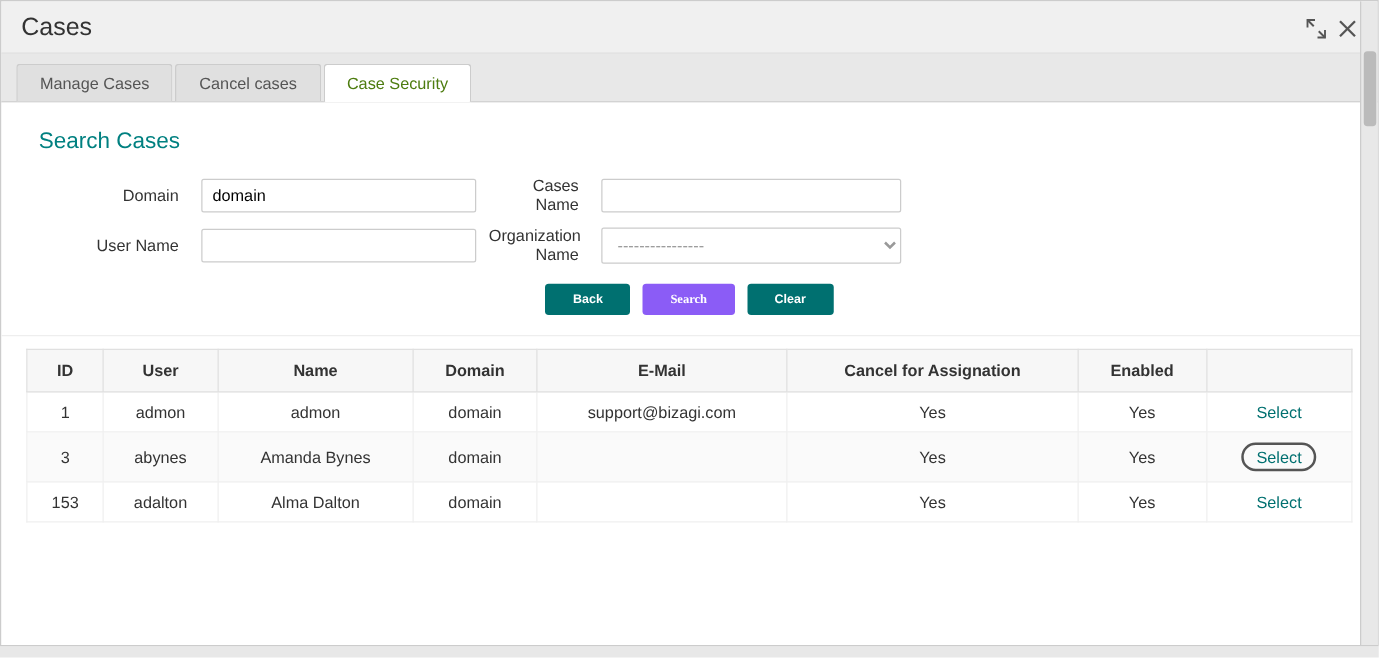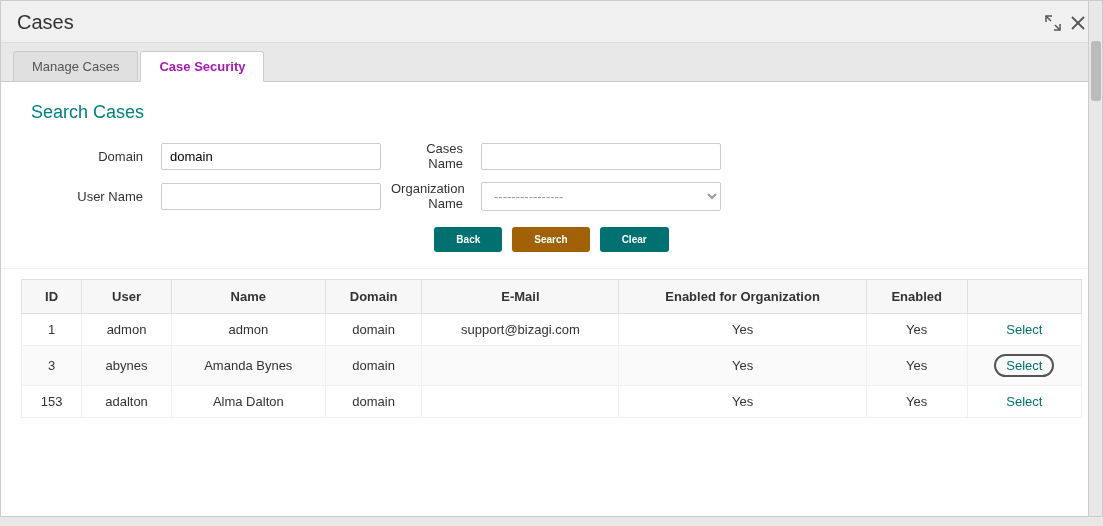--- a/index.html
+++ b/index.html
@@ -53,22 +53,22 @@
       background: #e0e0e0;
       border: 1px solid #ccc;
       border-bottom: none;
       cursor: pointer;
       color: #555;
       font-size: 13px;
       border-radius: 3px 3px 0 0;
     }
     .tab.active {
       background: #fff;
-      color: #a21caf;
-      font-weight: bold;
+      color: #4d7c0f;
+      font-weight: normal;
       border-bottom: 1px solid #fff;
       margin-bottom: -1px;
     }
     .content-area {
       flex: 1;
       background: #fff;
       padding: 0;
       display: flex;
       flex-direction: column;
       overflow: hidden;
@@ -127,22 +127,23 @@
       cursor: pointer;
       font-size: 10px;
       font-weight: bold;
       text-align: center;
     }
     .btn-primary {
       background: #007070;
       color: #fff;
     }
     .btn-secondary {
-      background: #a16207;
+      background: #8b5cf6;
       color: #fff;
+      font-family: Liberation Serif, serif;
     }
     .btn-clear {
       background: #007070;
       color: #fff;
     }
     .table-area {
       flex: 1;
       overflow-y: auto;
       padding: 10px 20px;
     }
@@ -224,20 +225,21 @@
       </svg>
       <svg width="16" height="16" viewBox="0 0 16 16" fill="none" xmlns="http://www.w3.org/2000/svg" style="cursor:pointer">
         <line x1="2" y1="2" x2="14" y2="14" stroke="#555" stroke-width="1.8"></line>
         <line x1="14" y1="2" x2="2" y2="14" stroke="#555" stroke-width="1.8"></line>
       </svg>
     </div>
   </div>
 
   <div class="tab-bar">
     <div class="tab">Manage Cases</div>
+    <div class="tab">Cancel cases</div>
     <div class="tab active">Case Security</div>
   </div>
 
   <div class="content-area">
 
     <div class="search-panel">
       <div class="search-title">Search Cases</div>
 
       <div class="form-grid">
 
@@ -263,21 +265,21 @@
 
     <div class="table-area">
       <table>
         <thead>
           <tr>
             <th>ID</th>
             <th>User</th>
             <th>Name</th>
             <th>Domain</th>
             <th>E-Mail</th>
-            <th>Enabled for Organization</th>
+            <th>Cancel for Assignation</th>
             <th>Enabled</th>
             <th></th>
           </tr>
         </thead>
         <tbody id="table-body">
         <tr>
               <td>1</td>
               <td>admon</td>
               <td>admon</td>
               <td>domain</td>

